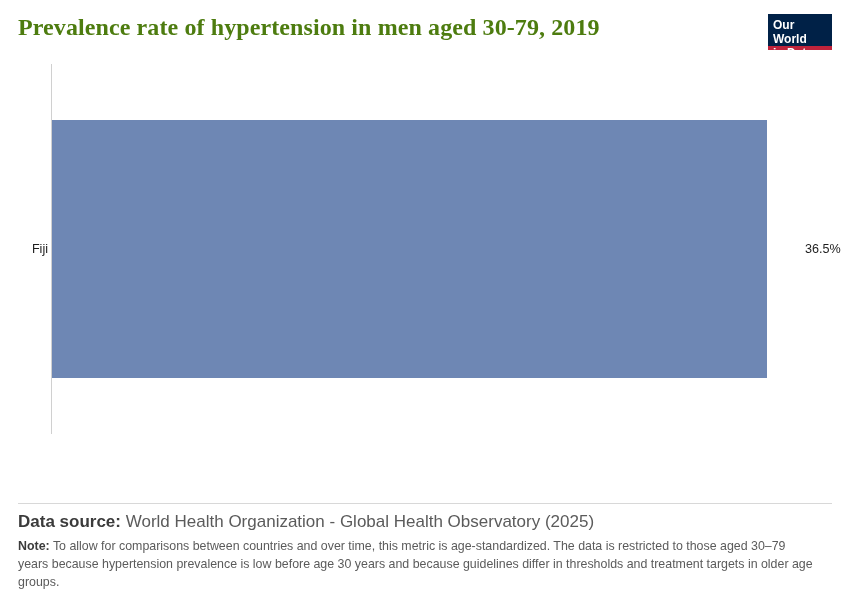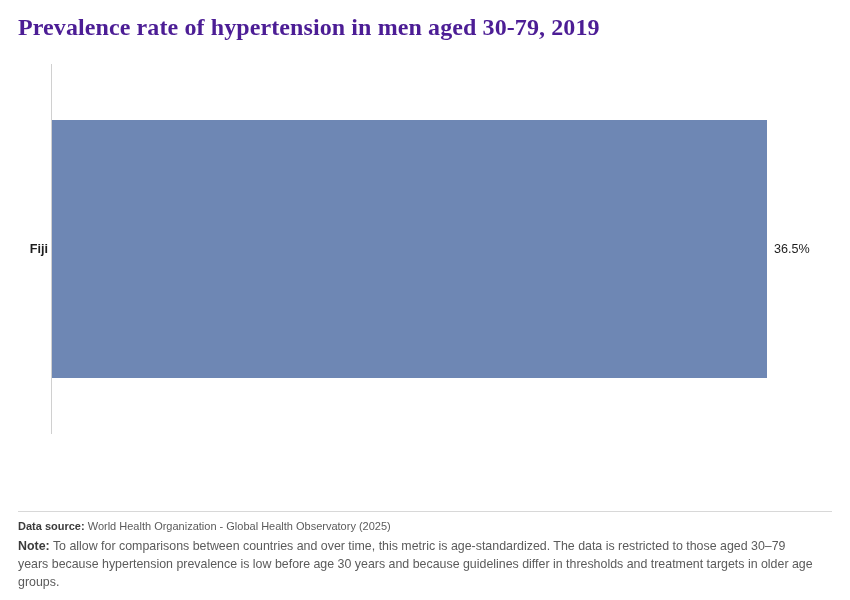--- a/index.html
+++ b/index.html
@@ -22,21 +22,21 @@
     padding: 14px 18px 0 18px;
   }
   
   .header {
     position: relative;
   }
   .chart-title {
     font-family: "Liberation Serif", serif;
     font-size: 24px;
     font-weight: bold;
-    color: #4c1d95;
+    color: #4d7c0f;
     letter-spacing: 0.1px;
     margin: 0 0 7px 0;
     line-height: 1.15;
   }
   .chart-subtitle {
     font-size: 14.2px;
     line-height: 1.42;
     color: #5b5b5b;
     margin: 0;
     max-width: 720px;
@@ -95,21 +95,20 @@
   }
   .bar-label {
     position: absolute;
     right: 100%;
     margin-right: 4px;
     top: 50%;
     transform: translateY(-50%);
     font-size: 12.6px;
     color: #1d1d1d;
     white-space: nowrap;
-    font-weight: bold;
   }
   .bar-value {
     position: absolute;
     top: 50%;
     transform: translateY(-50%);
     margin-left: 7px;
     font-size: 12.6px;
     color: #1d1d1d;
     white-space: nowrap;
   }
@@ -122,21 +121,21 @@
   }
   .footer-rule {
     height: 1px;
     background: #d8d8d8;
     margin-bottom: 8px;
   }
   .footer-top {
     display: flex;
     justify-content: space-between;
     align-items: baseline;
-    font-size: 11px;
+    font-size: 17px;
     color: #5b5b5b;
     margin-bottom: 6px;
   }
   .footer-top b {
     color: #3b3b3b;
   }
   .footer-right {
     white-space: nowrap;
   }
   .footer-note {
@@ -150,29 +149,33 @@
     margin-top: 23px;
   }
 </style>
 </head>
 <body>
 
 <div class="page">
 
   <div class="header">
     <h1 class="chart-title">Prevalence rate of hypertension in men aged 30-79, 2019</h1>
+    <div class="owid-logo">
+      <span>Our World</span>
+      <span>in Data</span>
+    </div>
   </div>
 
   <div class="chart-area">
     <div class="axis-line"></div>
     <div class="bars" id="bars">
         <div class="bar-row" style="top: 56px; height: 258px;">
           <div class="bar-label">Fiji</div>
           <div class="bar" style="width: 715px; background: rgb(110, 135, 180);"></div>
-          <div class="bar-value" style="left: 715px; text-align: center;">36.5%</div>
+          <div class="bar-value" style="left: 746px; text-align: center;">36.5%</div>
         </div>
       </div>
   </div>
 
   <div class="footer">
     <div class="footer-rule"></div>
     <div class="footer-top">
       <div>
         <b>Data source:</b><span> World Health Organization - Global Health Observatory (2025)</span>
       </div>

